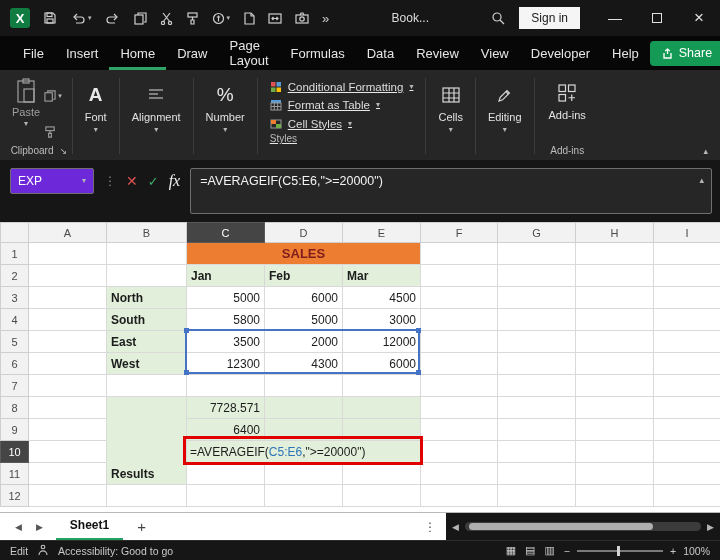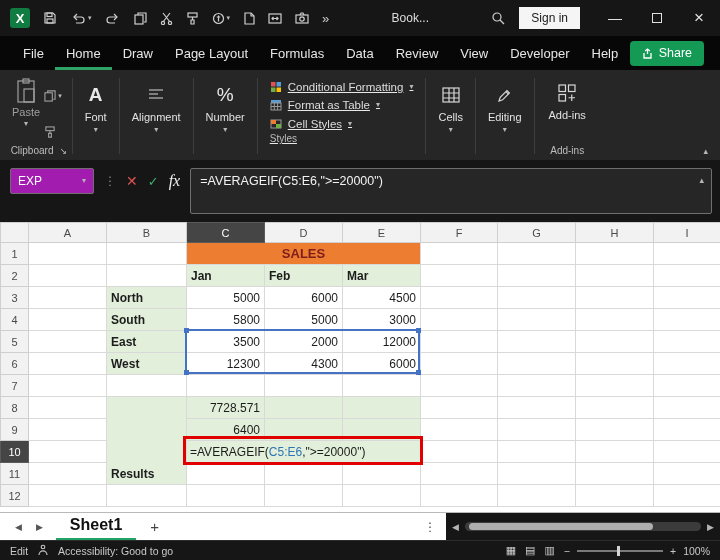--- a/index.html
+++ b/index.html
@@ -45,21 +45,21 @@
   .clabel { font-size:11px; color:#e2e2e2; }
   .chev { font-size:8px; color:#b5b5b5; line-height:1; }
   .styles-group { padding:6px 10px 12px; display:flex; flex-direction:column; align-items:flex-start;text-decoration:underline; }
   .style-item { display:flex; align-items:center; gap:6px; font-size:11.5px; color:#dedede; height:19px; }
   .style-item svg { flex:none; }
   .addins-group { display:flex; flex-direction:column; align-items:center; padding:8px 12px 0; gap:3px; }
   .ribbon-collapse { position:absolute; right:12px; bottom:4px; color:#b5b5b5; font-size:9px; }
 
   
   .formulabar { height:62px; background:#161616; display:flex; align-items:flex-start; padding:8px 8px 8px 10px; gap:8px; }
-  .namebox { width:84px; height:26px; background:#a21caf; border:1px solid #6f6f6f; border-radius:2px; display:flex; align-items:center; padding:0 7px; font-size:12px; color:#fff; }
+  .namebox { width:84px; height:26px; background:#6d28d9; border:1px solid #6f6f6f; border-radius:2px; display:flex; align-items:center; padding:0 7px; font-size:12px; color:#fff; }
   .namebox .chev { margin-left:auto; }
   .fxrow { display:flex; align-items:center; height:26px; gap:10px; padding:0 2px; }
   .dots { color:#8a8a8a; font-size:12px; }
   .fx-cancel { color:#E05252; font-size:14px; }
   .fx-enter { color:#3FAE6A; font-size:13px; }
   .fx-insert { color:#f0f0f0; font-style:italic; font-size:16px; font-family:"Liberation Serif", serif; }
   .formula-input { flex:1; height:46px; background:#262626; border:1px solid #6f6f6f; border-radius:2px; color:#f2f2f2; font-size:12.5px; padding:5px 20px 0 9px; position:relative; }
   .fb-expand { position:absolute; right:7px; top:6px; color:#b5b5b5; font-size:9px; }
 
   
@@ -76,21 +76,21 @@
   td.fcell { overflow:visible; padding-left:3px; }
   .ref-blue { color:#2E75B6; }
   .range-box { position:absolute; left:185px; top:107px; width:235px; height:45px; border:2px solid #4472C4; pointer-events:none; }
   .handle { position:absolute; width:5px; height:5px; background:#4472C4; }
   .red-box { position:absolute; left:183px; top:214px; width:240px; height:29px; border:3px solid #E00000; pointer-events:none; }
 
   
   .tabbar { height:28px; display:flex; border-top:1px solid #b9b9b9; }
   .tabs-white { width:446px; background:#ffffff; display:flex; align-items:center; padding-left:8px; color:#3c3c3c; }
   .tab-nav { font-size:9px; color:#555; padding:0 7px; }
-  .sheet-tab { font-size:16px; font-weight:bold; color:#111; padding:0 14px; height:28px; display:flex; align-items:center; border-bottom:3px solid #21A366; margin-left:6px; }
+  .sheet-tab { font-size:12px; font-weight:bold; color:#111; padding:0 14px; height:28px; display:flex; align-items:center; border-bottom:3px solid #21A366; margin-left:6px; }
   .add-sheet { font-size:15px; color:#444; padding:0 14px; }
   .tab-dots { margin-left:auto; color:#444; padding-right:10px; font-size:12px; }
   .tabs-dark { flex:1; background:#161616; display:flex; align-items:center; padding:0 6px; gap:6px; }
   .hscroll-arrow { color:#b5b5b5; font-size:9px; }
   .hscroll-track { flex:1; height:9px; background:#3b3b3b; border-radius:5px; position:relative; }
   .hscroll-thumb { position:absolute; left:4px; top:1px; height:7px; width:78%; background:#aeaeae; border-radius:4px; }
 
   
   .statusbar { height:20px; background:#161616; border-top:1px solid #2c2c2c; display:flex; align-items:center; font-size:10.5px; color:#c9c9c9; padding:0 10px; gap:9px; }
   .sb-spacer { flex:1; }
@@ -189,20 +189,21 @@
       <span class="winbtn">—</span>
       <span class="winbtn">
           <span class="maxbox"></span>
         </span>
       <span class="winbtn" style="font-size:17px;">×</span>
     </div>
   </div>
 
   <div class="menubar">
     <span class="menu-item">File</span>
+    <span class="menu-item">Insert</span>
     <span class="menu-item active">Home</span>
     <span class="menu-item">Draw</span>
     <span class="menu-item">Page Layout</span>
     <span class="menu-item">Formulas</span>
     <span class="menu-item">Data</span>
     <span class="menu-item">Review</span>
     <span class="menu-item">View</span>
     <span class="menu-item">Developer</span>
     <span class="menu-item">Help</span>
     <div class="menu-spacer"></div>

